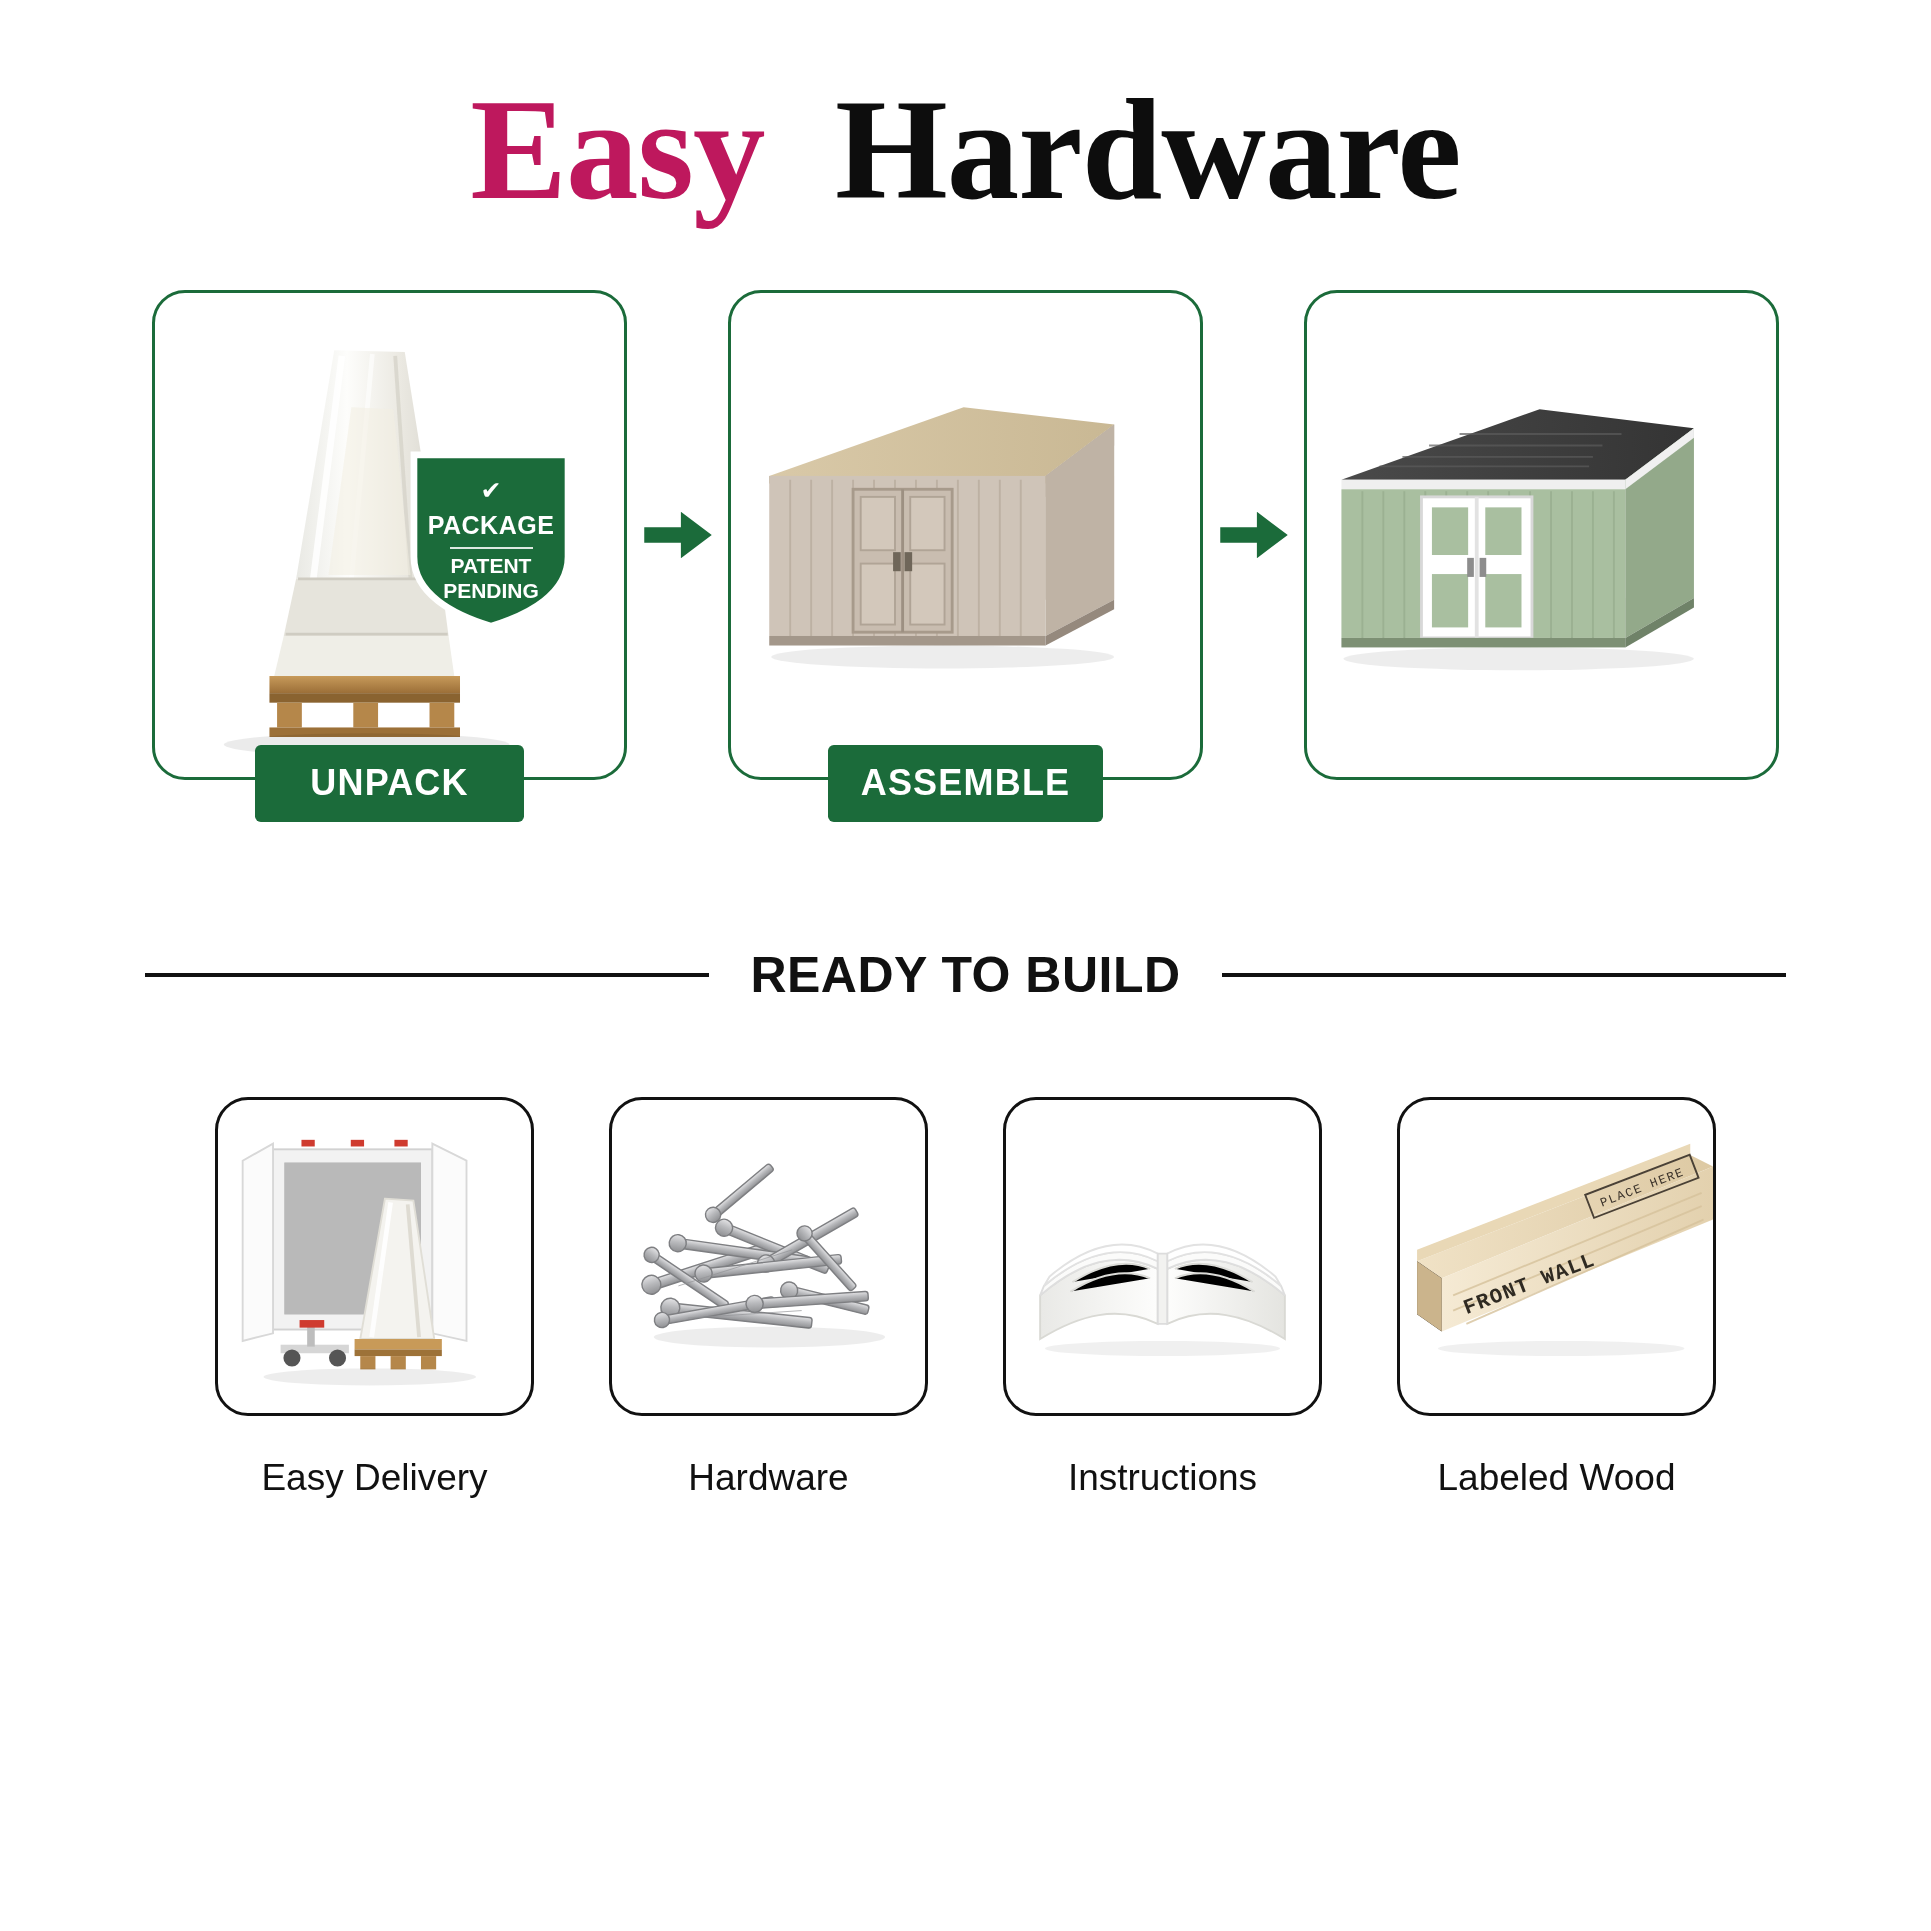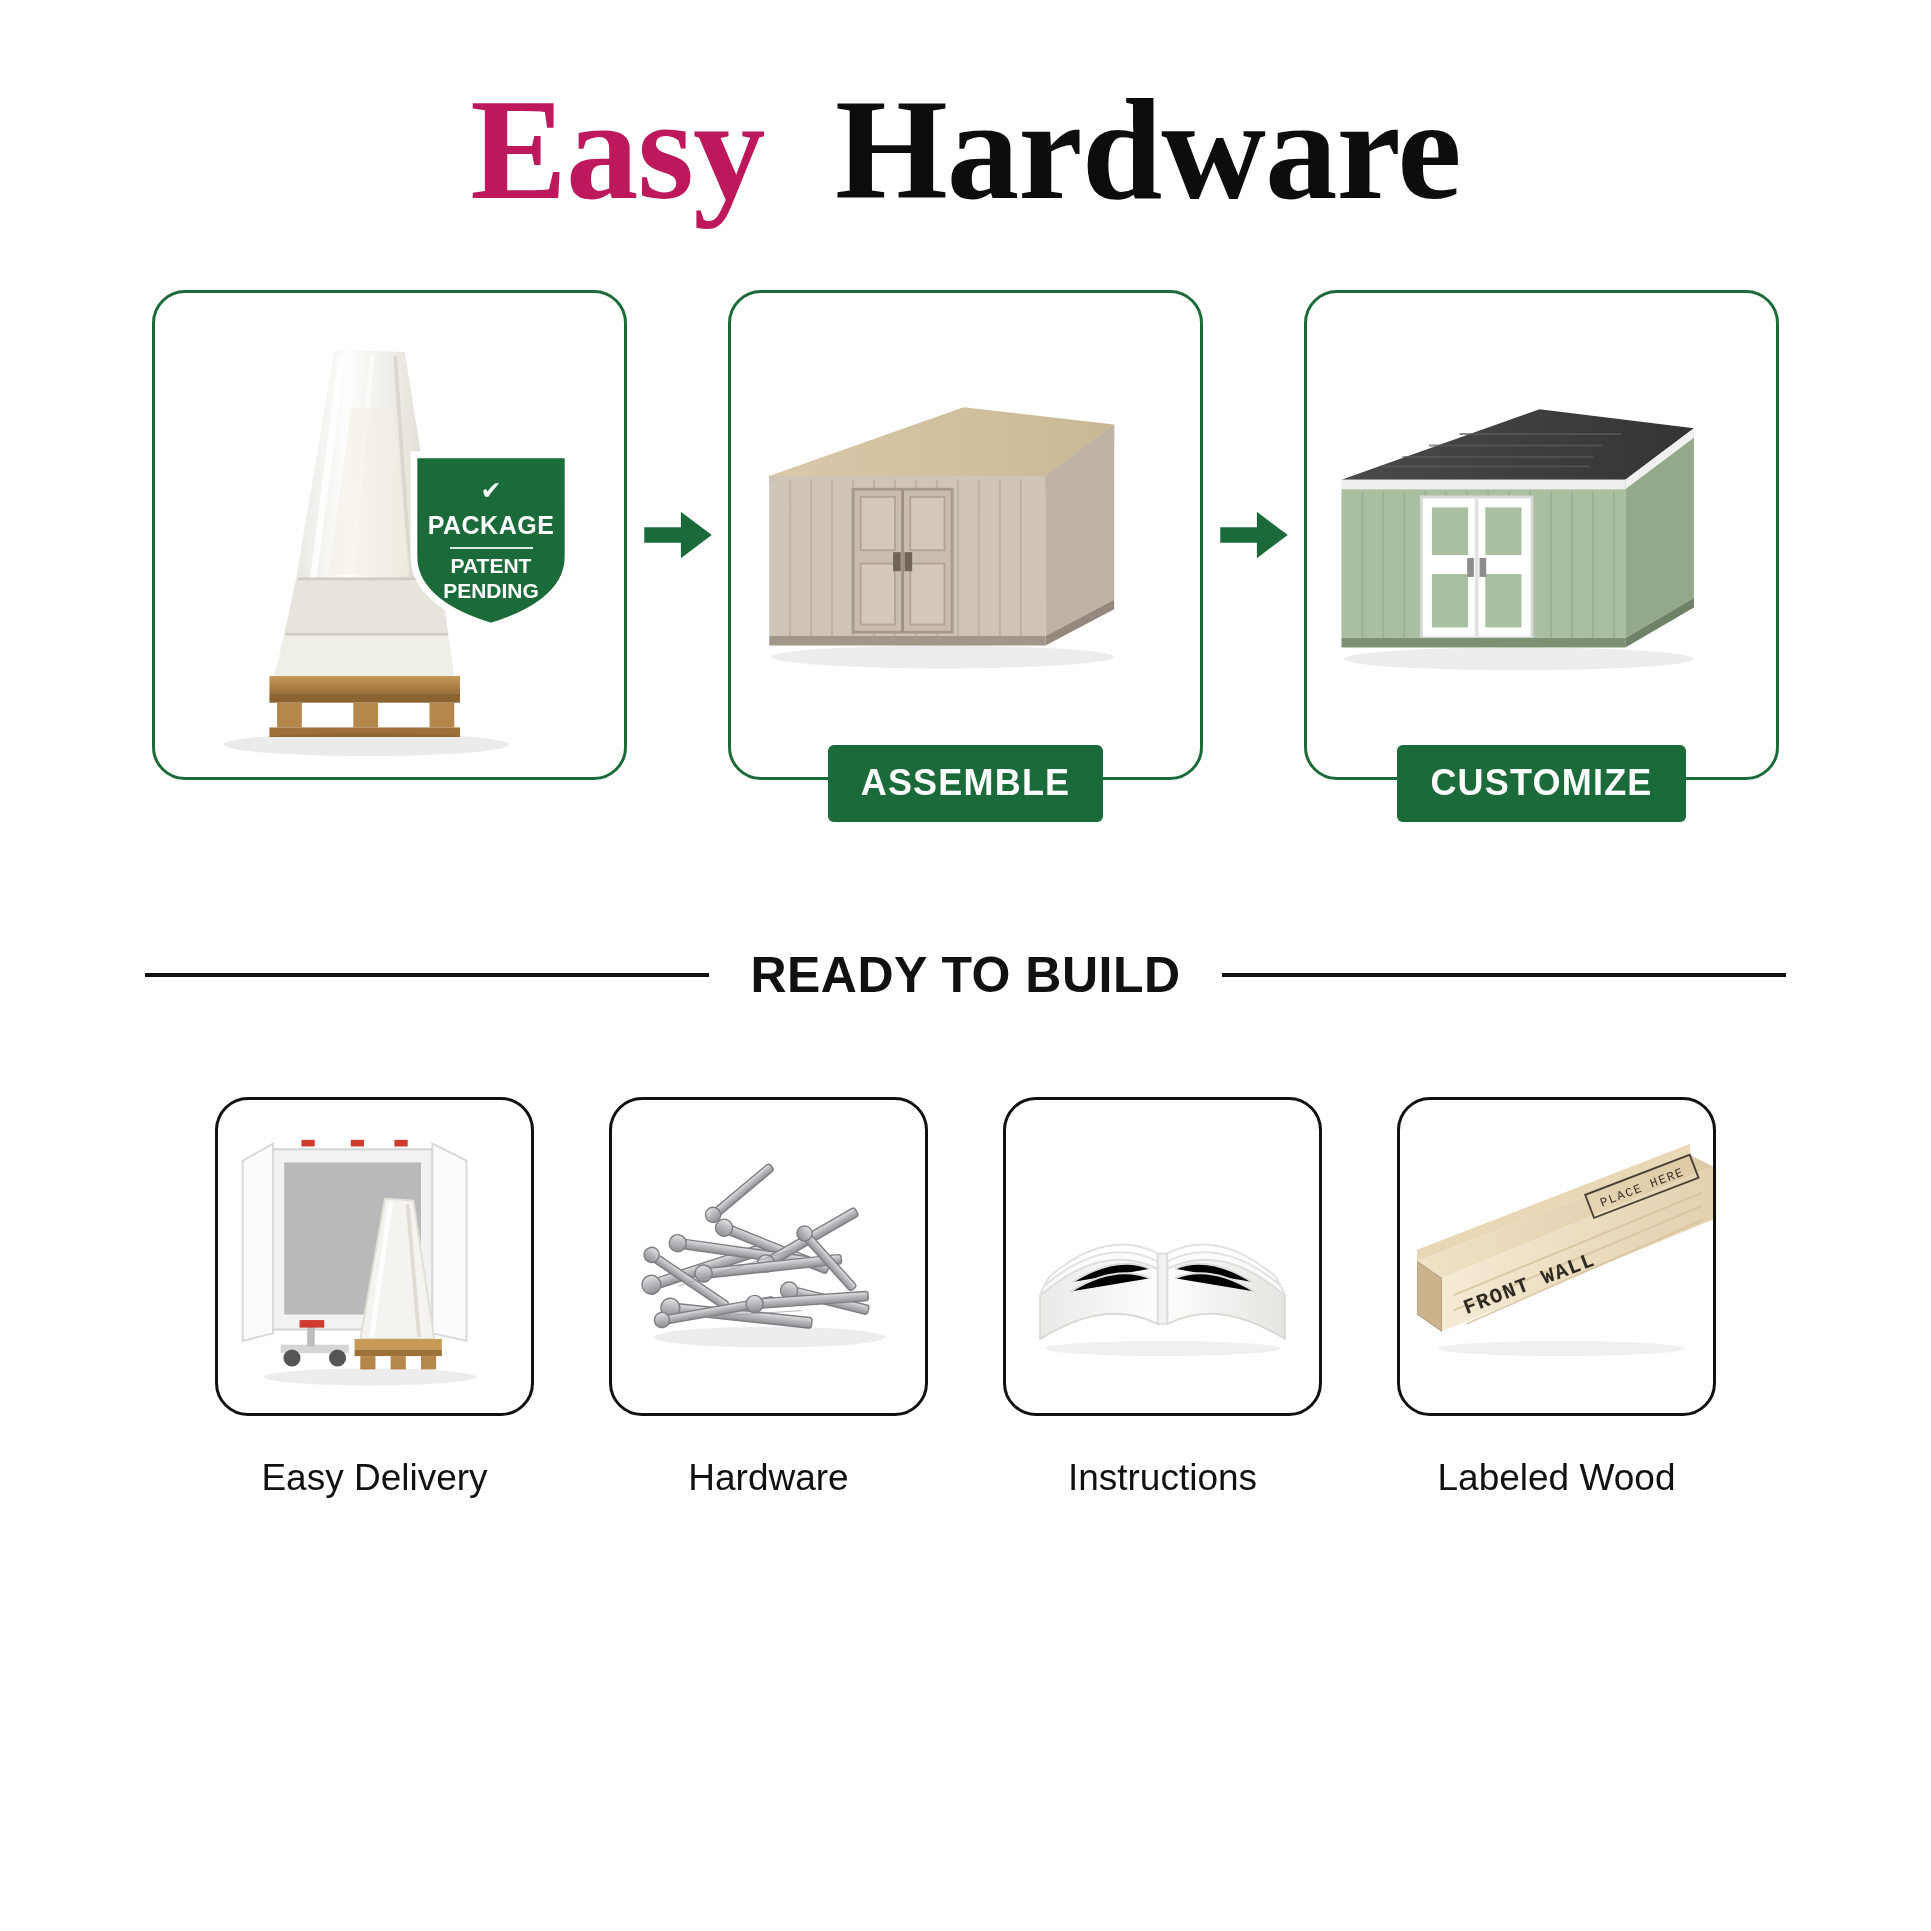--- a/index.html
+++ b/index.html
@@ -197,20 +197,21 @@
         </svg>
         <div class="badge-text">
           <div class="badge-check">✔</div>
           <div class="badge-main">PACKAGE</div>
           <div class="badge-rule"></div>
           <div class="badge-sub">PATENT</div>
           <div class="badge-sub">PENDING</div>
         </div>
       </div>
     </div>
+    <div class="step-label">UNPACK</div>
   </div>
 
   <div class="arrow">
     <svg width="68" height="54" viewBox="0 0 70 56">
       <path d="M0,20 H38 V4 L70,28 L38,52 V36 H0 Z" fill="#1b6b3a"></path>
     </svg>
   </div>
 
   <div class="step">
     <div class="step-card">
@@ -316,21 +317,20 @@
         <rect x="181" y="278" width="7" height="20" fill="#8d8d8d"></rect>
 
         <polygon points="334,196 406,142 406,320 334,362" fill="#93a98a"></polygon>
         <polygon points="334,196 406,142 406,152 334,206" fill="#f0f0f0"></polygon>
 
         <rect x="36" y="362" width="298" height="10" fill="#7d9074"></rect>
         <polygon points="334,362 406,320 406,330 334,372" fill="#6f8268"></polygon>
         <ellipse cx="222" cy="384" rx="184" ry="12" fill="#000000" opacity=".07"></ellipse>
       </svg>
     </div>
-    <div class="step-label">CUSTOMIZE</div>
   </div>
 </div>
 
 <div class="divider">
   <div class="line"></div>
   <div class="rtb">READY TO BUILD</div>
   <div class="line"></div>
 </div>
 
 <div class="features">

